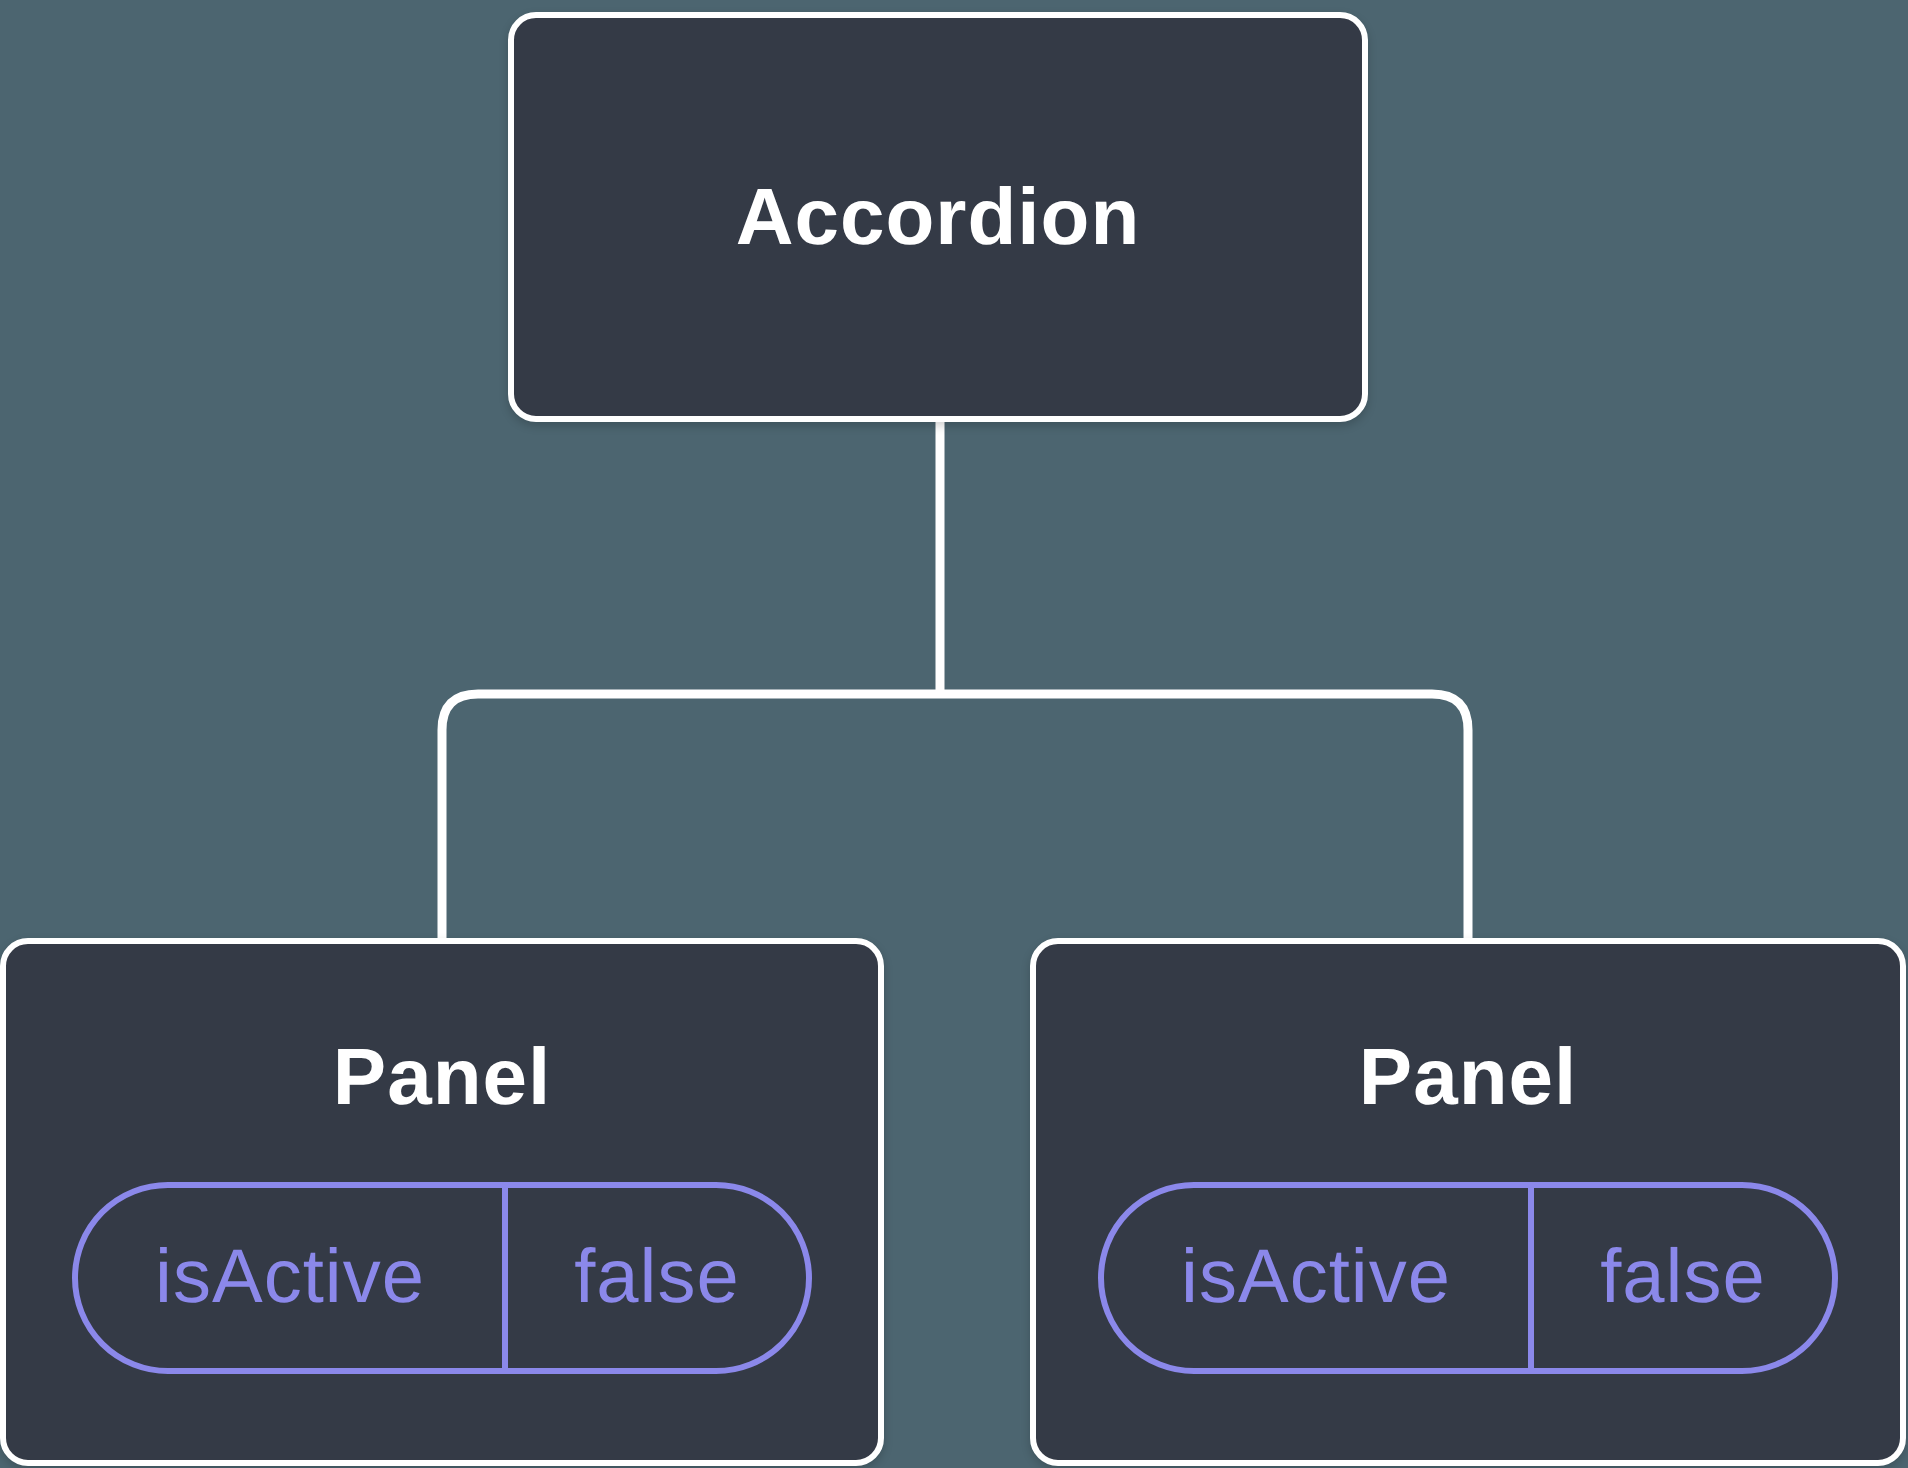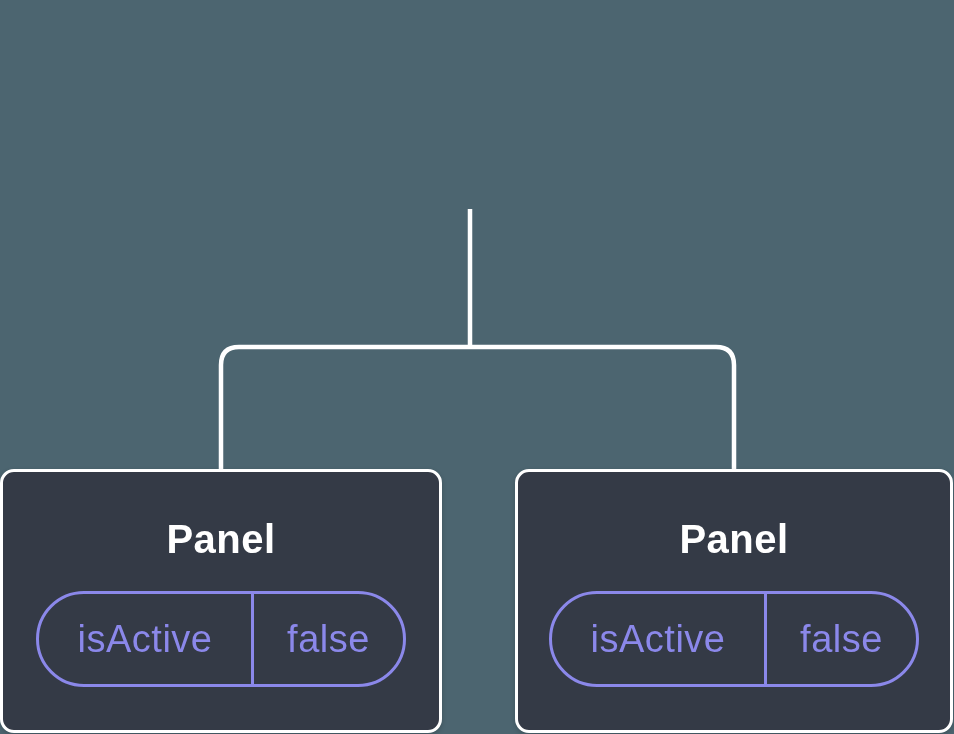--- a/index.html
+++ b/index.html
@@ -92,20 +92,23 @@
 </head>
 <body>
 
 <div class="canvas">
 
   <svg class="connectors" viewBox="0 0 954 734" aria-hidden="true">
     <path d="M470 209 V347"></path>
     <path d="M221 471 V365 Q221 347 239 347 H716 Q734 347 734 365 V471"></path>
   </svg>
 
+  <div class="node root">
+    <span class="node-label">Accordion</span>
+  </div>
 
   <div class="node panel panel-left">
     <span class="node-label">Panel</span>
     <div class="state-pill">
       <span class="state-cell state-key">isActive</span>
       <span class="state-cell state-value">false</span>
     </div>
   </div>
 
   <div class="node panel panel-right">

